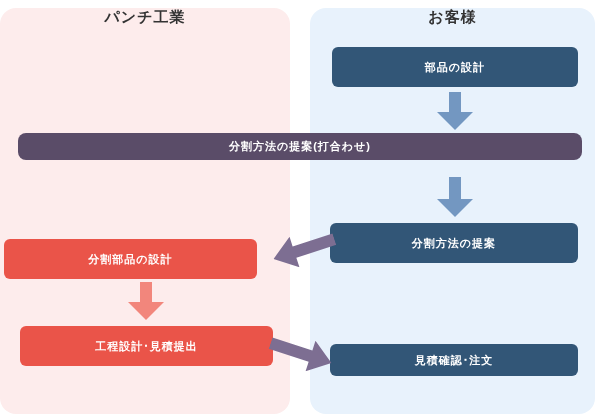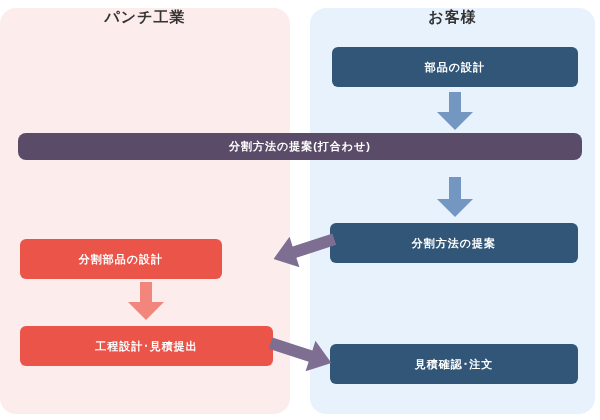--- a/index.html
+++ b/index.html
@@ -27,23 +27,23 @@
     display:flex; align-items:center; justify-content:center;
     color:var(--box-text);
     font-size:11px; font-weight:bold;
     letter-spacing:1px;
     border-radius:6px;
     box-sizing:border-box;
   }
   .s-parts    { left:332px; top:47px;  width:246px; height:40px; background:var(--box-blue); }
   .s-proposal { left:18px;  top:133px; width:564px; height:27px; background:var(--box-purple); border-radius:8px; }
   .s-approval { left:330px; top:223px; width:248px; height:40px; background:var(--box-blue); }
-  .s-split    { left:20px;  top:239px; width:202px; height:40px; background:var(--box-red); }
+  .s-split    { left:4px;  top:239px; width:253px; height:40px; background:var(--box-red); }
   .s-process  { left:20px;  top:326px; width:253px; height:40px; background:var(--box-red); }
-  .s-order    { left:330px; top:344px; width:248px; height:40px; background:var(--box-blue); }
+  .s-order    { left:330px; top:344px; width:248px; height:32px; background:var(--box-blue); }
   .arrow { position:absolute; display:block; }
   .a1 { left:437px; top:92px; }
   .a2 { left:437px; top:177px; }
   .a3 { left:128px; top:282px; }
   .a4 { left:272px; top:233px; transform:rotate(-18deg); }
   .a5 { left:269px; top:337px; transform:rotate(18deg); }
   .fill-blue   { fill:var(--arrow-blue); }
   .fill-red    { fill:var(--arrow-red); }
   .fill-purple { fill:var(--arrow-purple); }
 </style>

